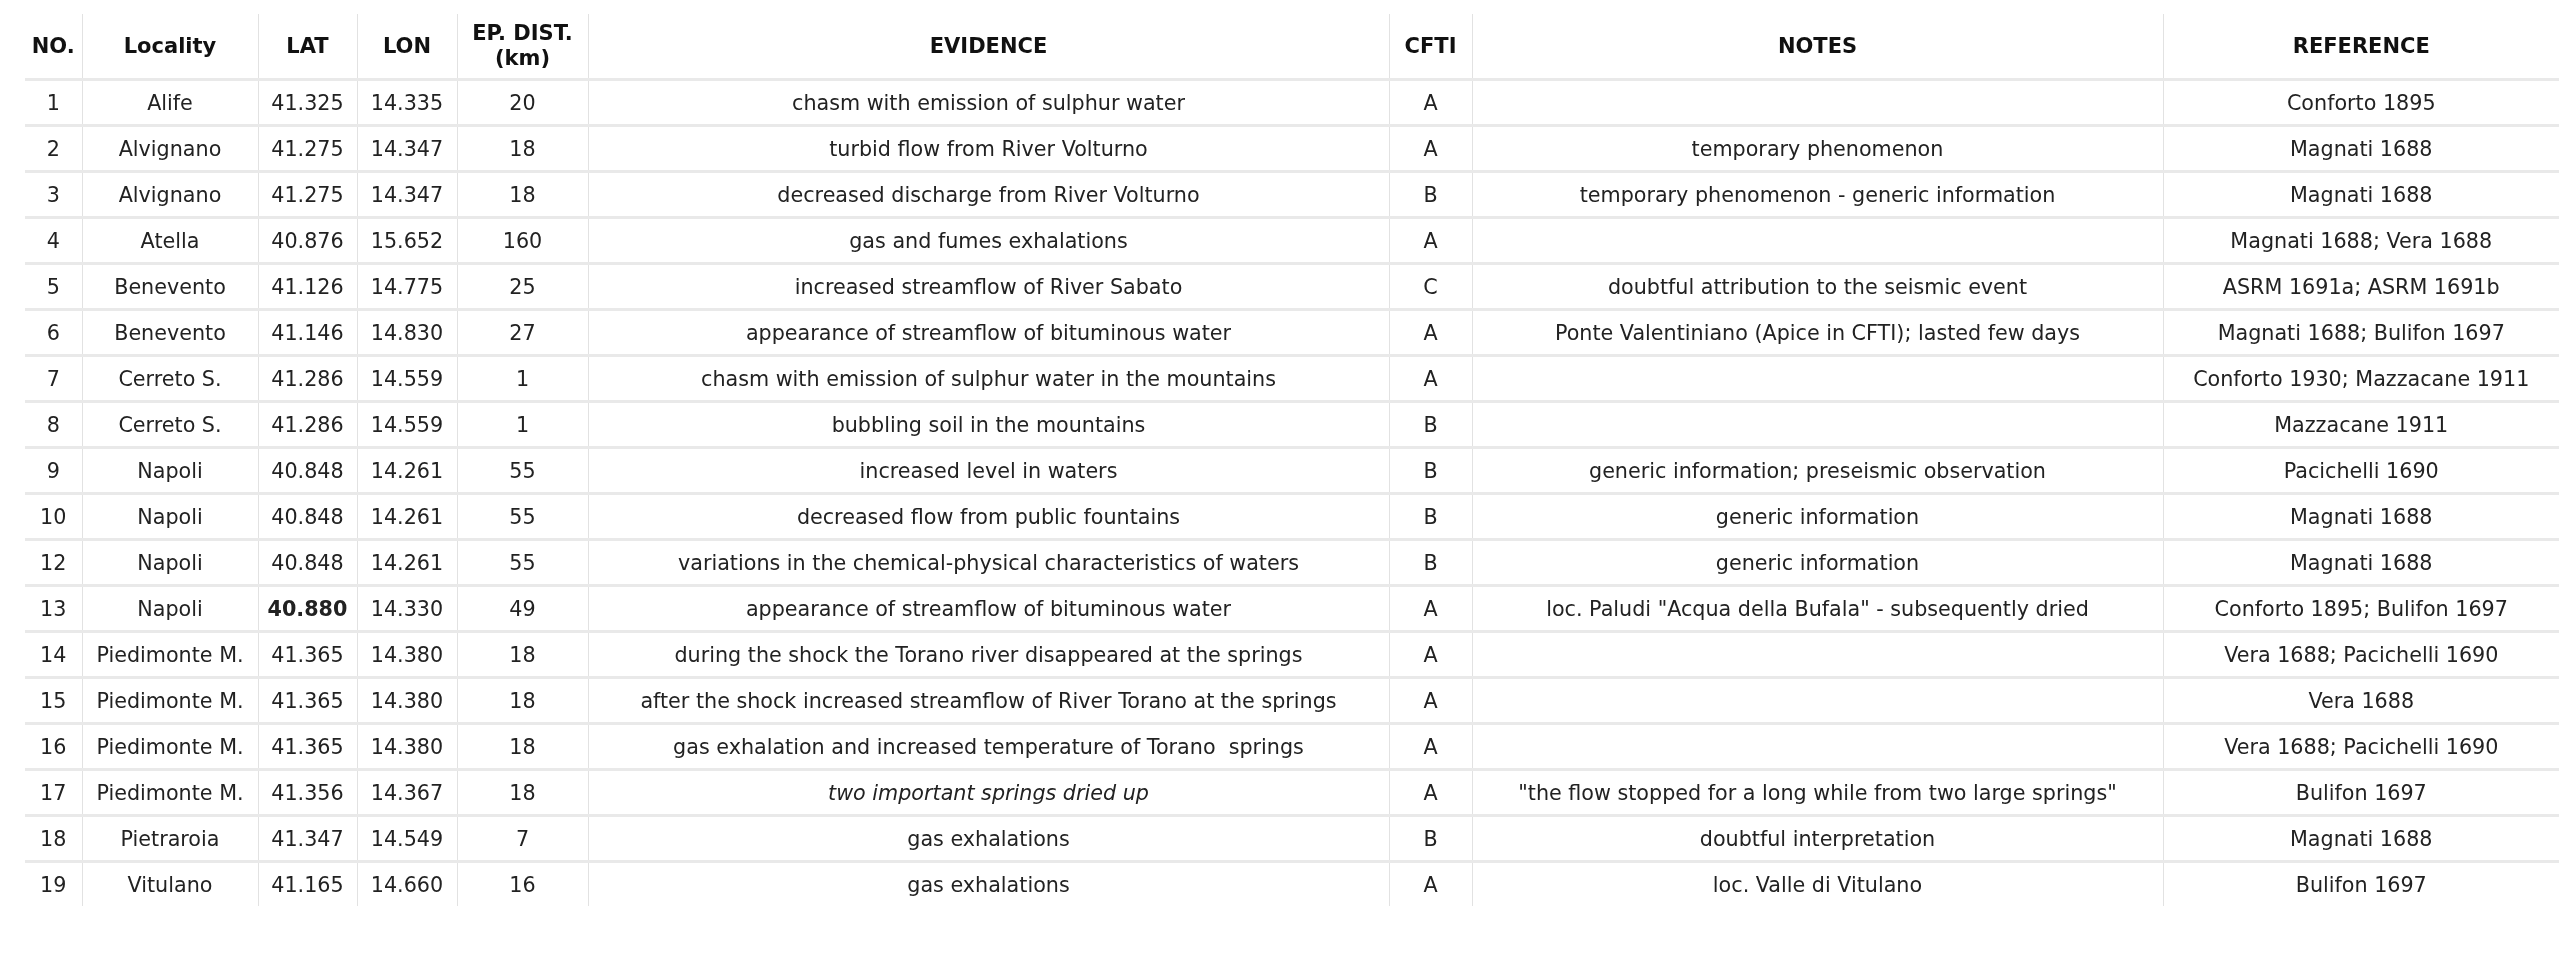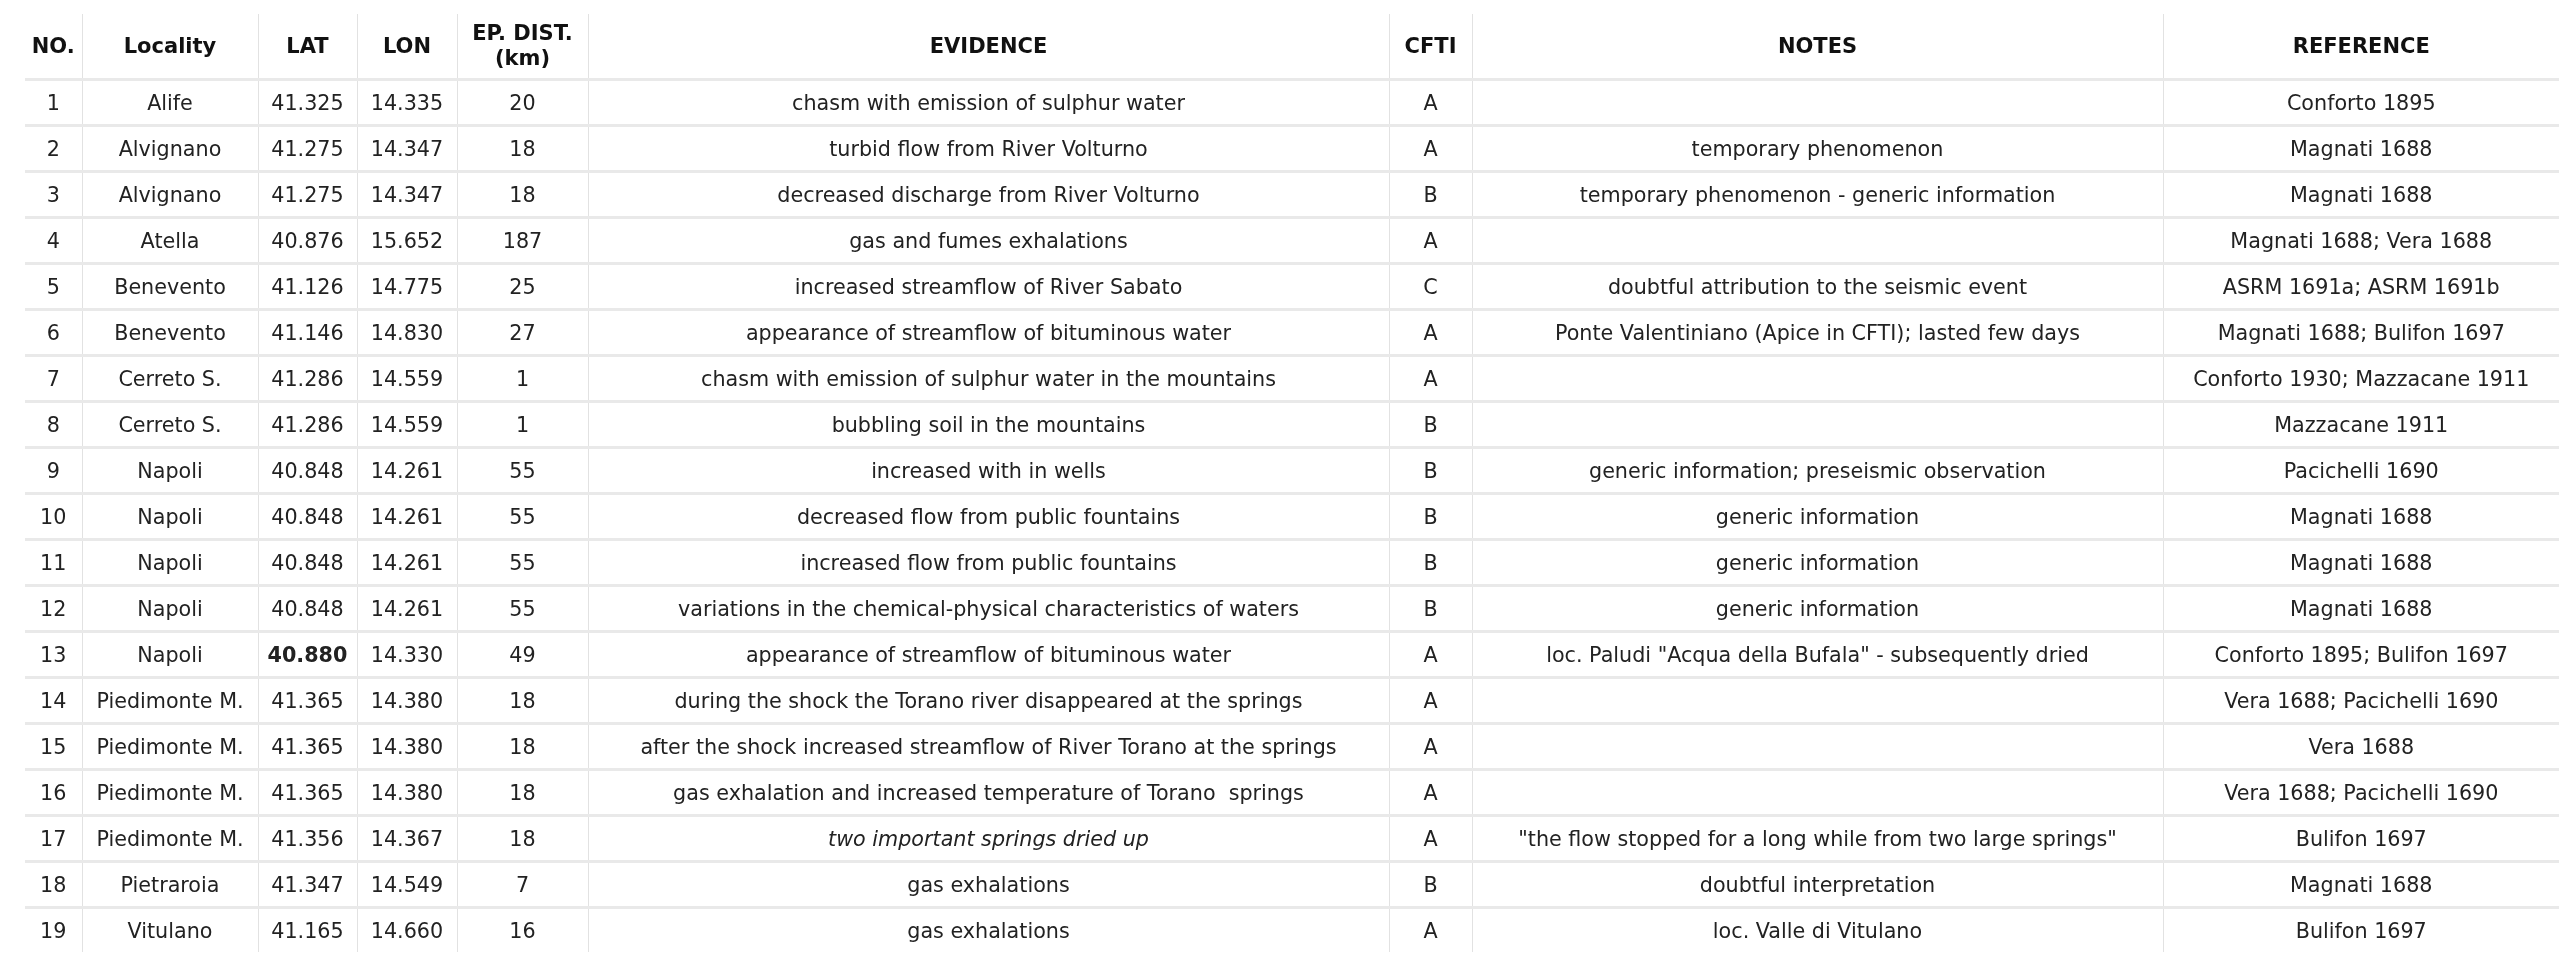--- a/index.html
+++ b/index.html
@@ -85,21 +85,21 @@
         <td style="white-space: pre;">decreased discharge from River Volturno</td>
         <td style="white-space: pre;">B</td>
         <td style="white-space: pre;">temporary phenomenon - generic information</td>
         <td style="white-space: pre;">Magnati 1688</td>
       </tr>
       <tr>
         <td style="white-space: pre;">4</td>
         <td style="white-space: pre;">Atella</td>
         <td style="white-space: pre;">40.876</td>
         <td style="white-space: pre;">15.652</td>
-        <td style="white-space: pre;">187</td>
+        <td style="white-space: pre;">160</td>
         <td style="white-space: pre;">gas and fumes exhalations</td>
         <td style="white-space: pre;">A</td>
         <td style="white-space: pre;"></td>
         <td style="white-space: pre;">Magnati 1688; Vera 1688</td>
       </tr>
       <tr>
         <td style="white-space: pre;">5</td>
         <td style="white-space: pre;">Benevento</td>
         <td style="white-space: pre;">41.126</td>
         <td style="white-space: pre;">14.775</td>
@@ -141,43 +141,32 @@
         <td style="white-space: pre;">B</td>
         <td style="white-space: pre;"></td>
         <td style="white-space: pre;">Mazzacane 1911</td>
       </tr>
       <tr>
         <td style="white-space: pre;">9</td>
         <td style="white-space: pre;">Napoli</td>
         <td style="white-space: pre;">40.848</td>
         <td style="white-space: pre;">14.261</td>
         <td style="white-space: pre;">55</td>
-        <td style="white-space: pre;">increased with in wells</td>
+        <td style="white-space: pre;">increased level in waters</td>
         <td style="white-space: pre;">B</td>
         <td style="white-space: pre;">generic information; preseismic observation</td>
         <td style="white-space: pre;">Pacichelli 1690</td>
       </tr>
       <tr>
         <td style="white-space: pre;">10</td>
         <td style="white-space: pre;">Napoli</td>
         <td style="white-space: pre;">40.848</td>
         <td style="white-space: pre;">14.261</td>
         <td style="white-space: pre;">55</td>
         <td style="white-space: pre;">decreased flow from public fountains</td>
-        <td style="white-space: pre;">B</td>
-        <td style="white-space: pre;">generic information</td>
-        <td style="white-space: pre;">Magnati 1688</td>
-      </tr>
-      <tr>
-        <td style="white-space: pre;">11</td>
-        <td style="white-space: pre;">Napoli</td>
-        <td style="white-space: pre;">40.848</td>
-        <td style="white-space: pre;">14.261</td>
-        <td style="white-space: pre;">55</td>
-        <td style="white-space: pre;">increased flow from public fountains</td>
         <td style="white-space: pre;">B</td>
         <td style="white-space: pre;">generic information</td>
         <td style="white-space: pre;">Magnati 1688</td>
       </tr>
       <tr>
         <td style="white-space: pre;">12</td>
         <td style="white-space: pre;">Napoli</td>
         <td style="white-space: pre;">40.848</td>
         <td style="white-space: pre;">14.261</td>
         <td style="white-space: pre;">55</td>

